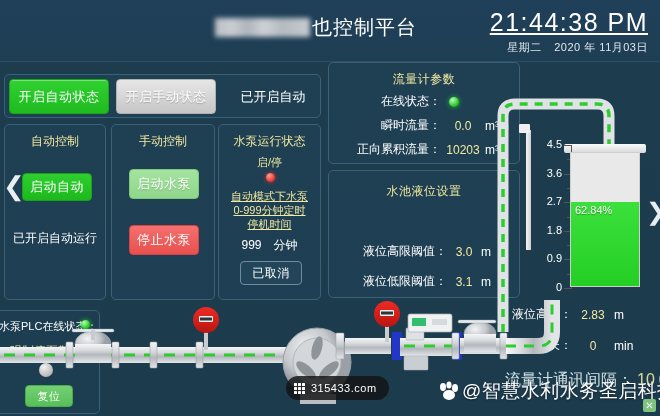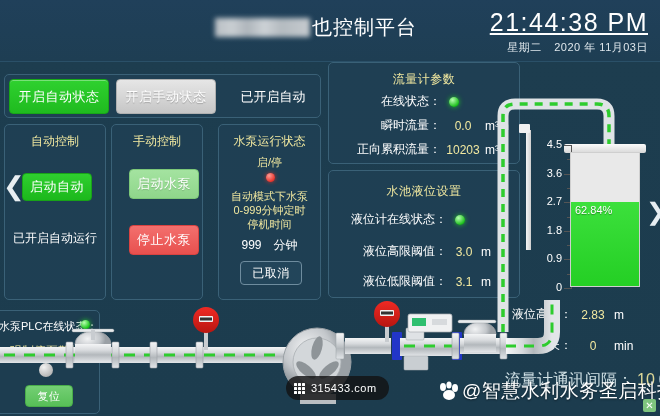--- a/index.html
+++ b/index.html
@@ -78,21 +78,21 @@
     text-shadow: 0 1px 1px rgba(0,0,0,.25);
   }
   .mode-status {
     position: absolute; left: 222px; top: 4px; width: 92px; height: 35px;
     display: flex; align-items: center; justify-content: center;
     color: #ffffff; font-size: 13px;
   }
 
   
   .card-auto   { left: 4px;   top: 124px; width: 102px; height: 176px; }
-  .card-manual { left: 111px; top: 124px; width: 92px; height: 176px; }
+  .card-manual { left: 111px; top: 124px; width: 104px; height: 176px; }
   .card-pump   { left: 218px; top: 124px; width: 103px; height: 176px; }
   .card-head {
     position: absolute; left: 0; top: 8px; width: 100%;
     text-align: center; color: #f2e9a0; font-size: 12px;
   }
   .btn-start-auto {
     position: absolute; left: 17px; top: 48px; width: 70px; height: 28px;
     background: linear-gradient(180deg,#2fcf2f 0%, #1cb81c 100%);
     color: #ffffff; border: 1px solid #18a318; border-radius: 4px;
     font-size: 13px;
@@ -124,21 +124,21 @@
   .lamp {
     border-radius: 50%; display: inline-block;
   }
   .lamp-red {
     position: absolute; left: 47px; top: 48px; width: 9px; height: 9px;
     background: radial-gradient(circle at 35% 30%, #ff9b94, #e8342b 70%);
     box-shadow: 0 0 4px rgba(232,52,43,.8);
   }
   .pump-note {
     position: absolute; left: 0; top: 64px; width: 100%;
-    text-align: center; color: #f2e9a0; font-size: 11px; line-height: 14px;
+    text-align: center; color: #f2e9a0; font-size: 11px; line-height: 14px; text-decoration: underline;
   }
   .pump-timer {
     position: absolute; left: 0; top: 112px; width: 100%;
     text-align: center; color: #ffffff; font-size: 12px;
   }
   .pump-timer .val { margin-right: 12px; }
   .btn-cancel {
     position: absolute; left: 21px; top: 136px; width: 62px; height: 24px;
     background: rgba(40,78,100,.45); border: 1px solid #6e8c9e;
     border-radius: 4px; color: #ffffff; font-size: 12px;
@@ -370,24 +370,20 @@
     <div class="row" style="top:78px;">
       <span class="lbl" style="width:112px;">正向累积流量：</span>
       <span class="val" style="width:44px;text-align:center;">10203</span>
       <span class="unit">m³</span>
     </div>
   </div>
 
   <div class="panel level-panel">
     <div class="panel-title ptitle" style="top:12px;">水池液位设置</div>
 
-    <div class="row" style="top:40px;">
-      <span class="lbl" style="width:118px;">液位计在线状态：</span>
-      <span class="lamp-green" style="margin-left:8px;"></span>
-    </div>
 
     <div class="row" style="top:72px;">
       <span class="lbl" style="width:118px;">液位高限阈值：</span>
       <span class="val" style="width:34px;text-align:center;">3.0</span>
       <span class="unit">m</span>
     </div>
 
     <div class="row" style="top:102px;">
       <span class="lbl" style="width:118px;">液位低限阈值：</span>
       <span class="val" style="width:34px;text-align:center;">3.1</span>

